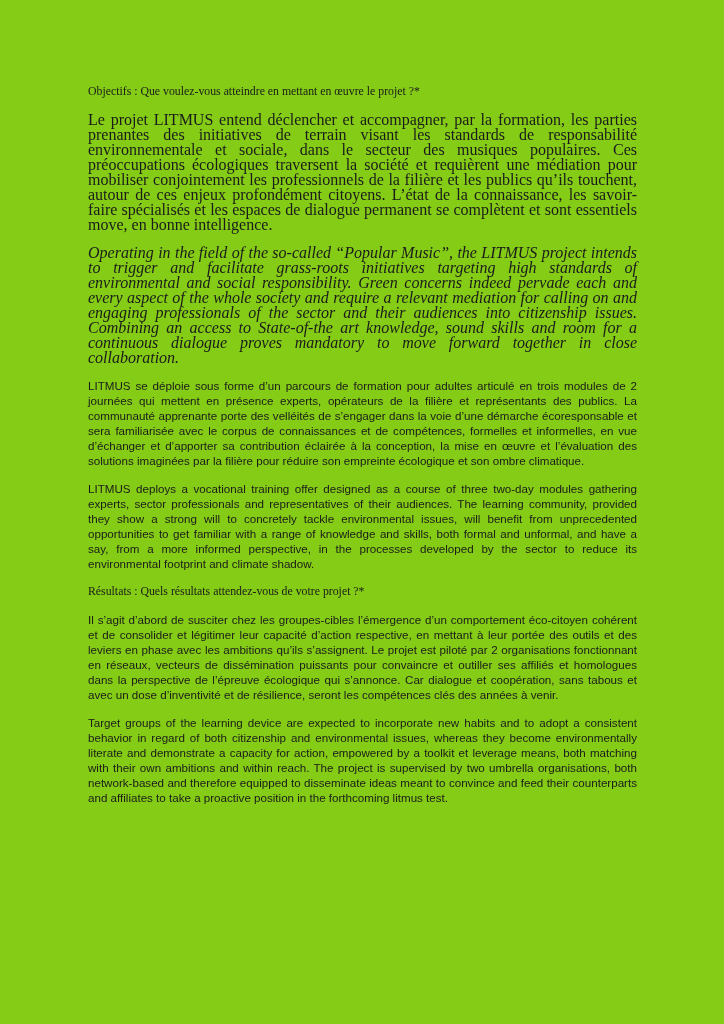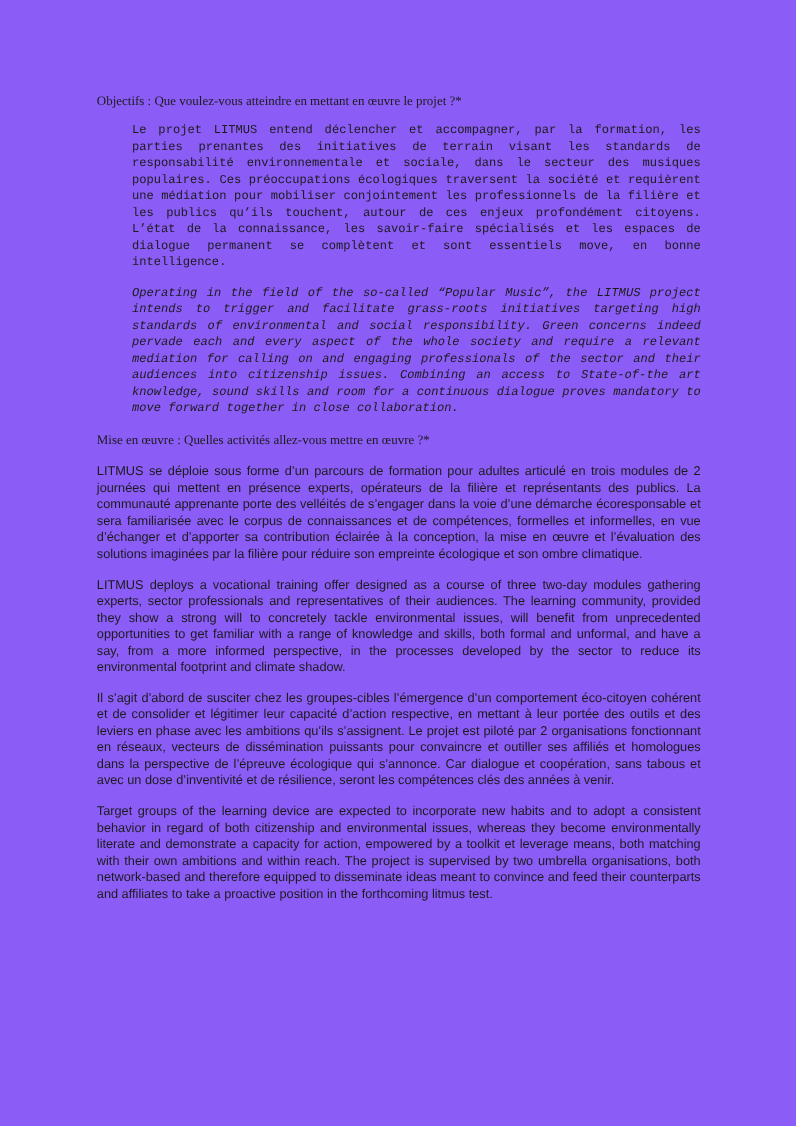--- a/index.html
+++ b/index.html
@@ -4,21 +4,21 @@
 <style>
   html, body {
     margin: 0;
     padding: 0;
     background: #ffffff;
   }
   .page {
     position: relative;
     width: 724px;
     height: 1024px;
-    background: #8b5cf6;
+    background: #84cc16;
     overflow: hidden;
   }
   .content {
     position: absolute;
     left: 88px;
     top: 84px;
     width: 549px;
     color: #1b1b1b;
   }
   .heading {
@@ -29,45 +29,44 @@
     margin: 0 0 13px 0;
     text-align: left;
     color: #1b1b1b;
   }
   .para {
     margin: 0 0 13px 0;
     text-align: justify;
     color: #1b1b1b;
   }
   .para.sans {
-    font-family: Liberation Mono, monospace;
-    font-size: 11px;
+    font-family: Liberation Serif, serif;
+    font-size: 16px;
     line-height: 15px;
-    margin-left: 32px;
   }
   .para.sans.italic {
     font-style: italic;
   }
   .para.serif {
     font-family: Liberation Sans, sans-serif;
     font-size: 11.6px;
     line-height: 15px;
   }
 </style>
 </head>
 <body>
 
 <div class="page">
   <div class="content">
 
     <p class="heading">Objectifs : Que voulez-vous atteindre en mettant en œuvre le projet ?*</p>
     <p class="para sans">Le projet LITMUS entend déclencher et accompagner, par la formation, les parties prenantes des initiatives de terrain visant les standards de responsabilité environnementale et sociale, dans le secteur des musiques populaires. Ces préoccupations écologiques traversent la société et requièrent une médiation pour mobiliser conjointement les professionnels de la filière et les publics qu’ils touchent, autour de ces enjeux profondément citoyens. L’état de la connaissance, les savoir-faire spécialisés et les espaces de dialogue permanent se complètent et sont essentiels move, en bonne intelligence.</p>
     <p class="para sans italic">Operating in the field of the so-called “Popular Music”, the LITMUS project intends to trigger and facilitate grass-roots initiatives targeting high standards of environmental and social responsibility. Green concerns indeed pervade each and every aspect of the whole society and require a relevant mediation for calling on and engaging professionals of the sector and their audiences into citizenship issues. Combining an access to State-of-the art knowledge, sound skills and room for a continuous dialogue proves mandatory to move forward together in close collaboration.</p>
 
-    <p class="heading">Mise en œuvre : Quelles activités allez-vous mettre en œuvre ?*</p>
     <p class="para serif">LITMUS se déploie sous forme d’un parcours de formation pour adultes articulé en trois modules de 2 journées qui mettent en présence experts, opérateurs de la filière et représentants des publics. La communauté apprenante porte des velléités de s’engager dans la voie d’une démarche écoresponsable et sera familiarisée avec le corpus de connaissances et de compétences, formelles et informelles, en vue d’échanger et d’apporter sa contribution éclairée à la conception, la mise en œuvre et l’évaluation des solutions imaginées par la filière pour réduire son empreinte écologique et son ombre climatique.</p>
     <p class="para serif">LITMUS deploys a vocational training offer designed as a course of three two-day modules gathering experts, sector professionals and representatives of their audiences. The learning community, provided they show a strong will to concretely tackle environmental issues, will benefit from unprecedented opportunities to get familiar with a range of knowledge and skills, both formal and unformal, and have a say, from a more informed perspective, in the processes developed by the sector to reduce its environmental footprint and climate shadow.</p>
 
+    <p class="heading">Résultats : Quels résultats attendez-vous de votre projet ?*</p>
     <p class="para serif">Il s’agit d’abord de susciter chez les groupes-cibles l’émergence d’un comportement éco-citoyen cohérent et de consolider et légitimer leur capacité d’action respective, en mettant à leur portée des outils et des leviers en phase avec les ambitions qu’ils s’assignent. Le projet est piloté par 2 organisations fonctionnant en réseaux, vecteurs de dissémination puissants pour convaincre et outiller ses affiliés et homologues dans la perspective de l’épreuve écologique qui s’annonce. Car dialogue et coopération, sans tabous et avec un dose d’inventivité et de résilience, seront les compétences clés des années à venir.</p>
     <p class="para serif">Target groups of the learning device are expected to incorporate new habits and to adopt a consistent behavior in regard of both citizenship and environmental issues, whereas they become environmentally literate and demonstrate a capacity for action, empowered by a toolkit et leverage means, both matching with their own ambitions and within reach. The project is supervised by two umbrella organisations, both network-based and therefore equipped to disseminate ideas meant to convince and feed their counterparts and affiliates to take a proactive position in the forthcoming litmus test.</p>
 
   </div>
 </div>
 
 </body></html>

